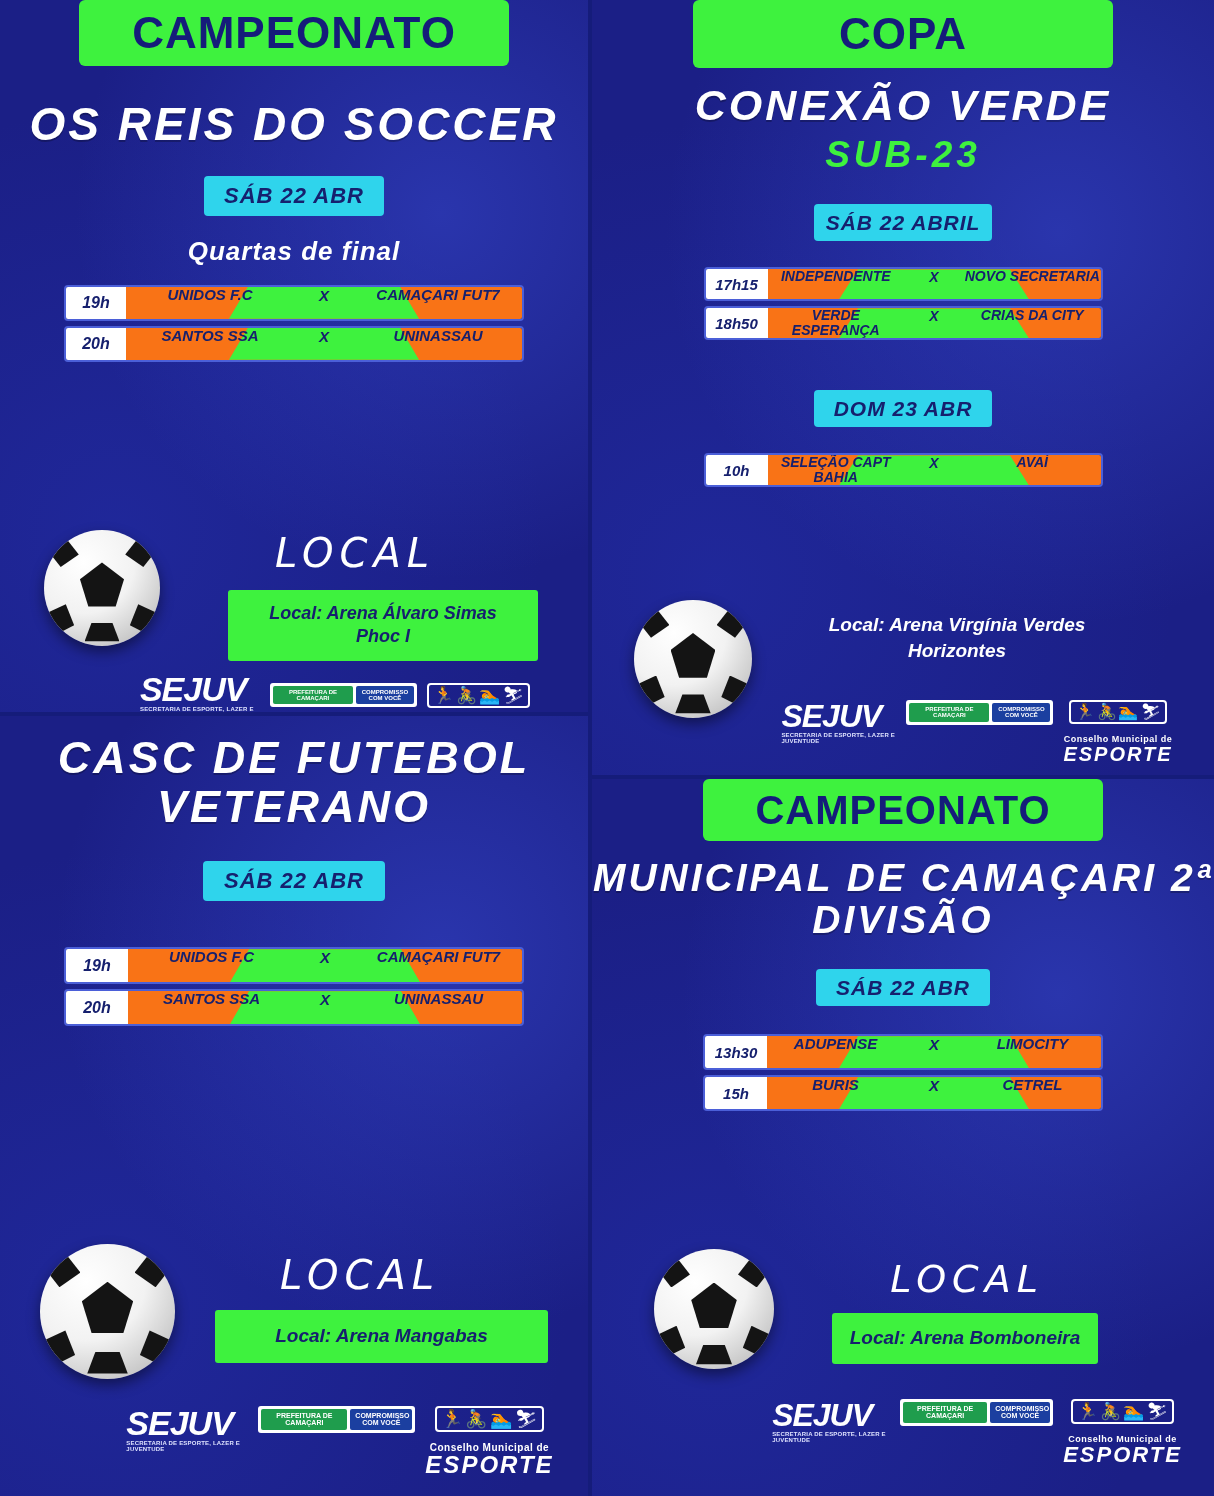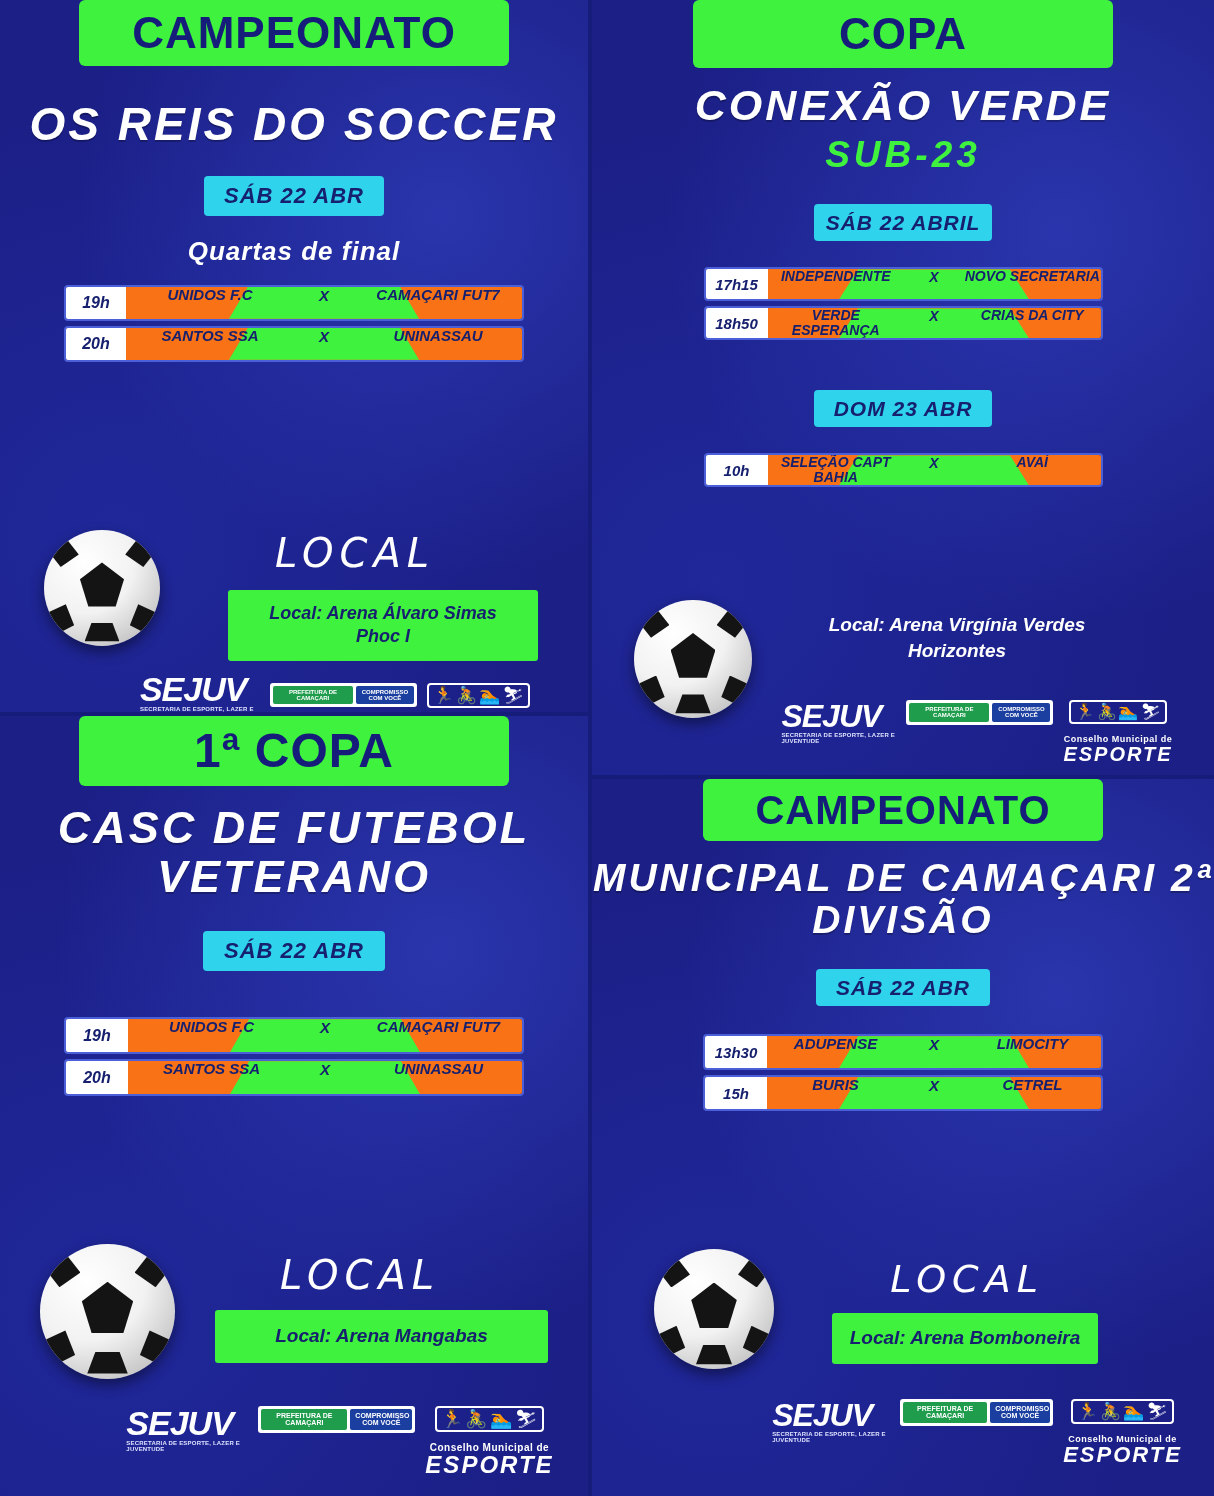--- a/index.html
+++ b/index.html
@@ -290,21 +290,20 @@
         <span style="font-size:16px;">🏊</span>
         <span style="font-size:16px;">⛷</span>
       </div>
       <div class="l1" style="font-size:9px;">Conselho Municipal de</div>
       <div class="l2" style="font-size:20px;">ESPORTE</div>
     </div>
   </div>
 </div>
 
 <div class="board bl" id="q-bl">
-  <div class="kicker">1ª COPA</div>
   <div class="title">CASC DE FUTEBOL VETERANO</div>
   <div class="datepill">SÁB 22 ABR</div>
 
   <div class="matches">
     <div class="match">
       <div class="time">19h</div>
       <div class="teams">
         <div class="home">UNIDOS F.C</div>
         <div class="vs">X</div>
         <div class="away">CAMAÇARI FUT7</div>

